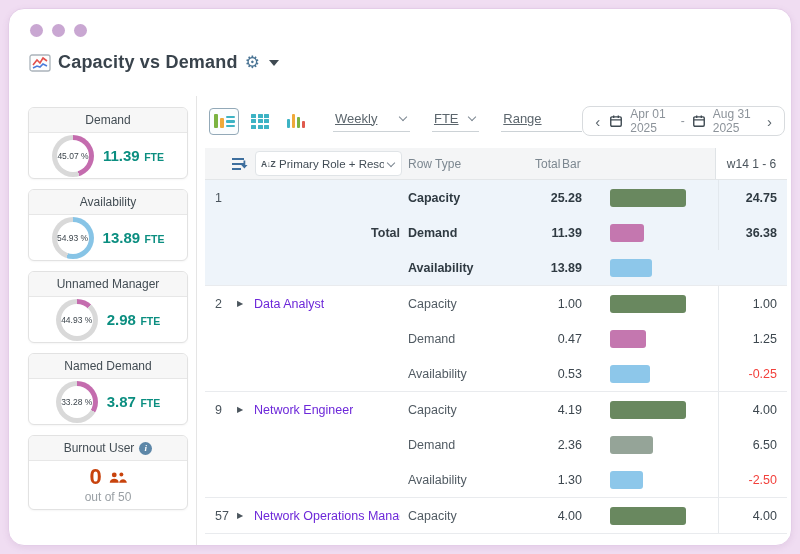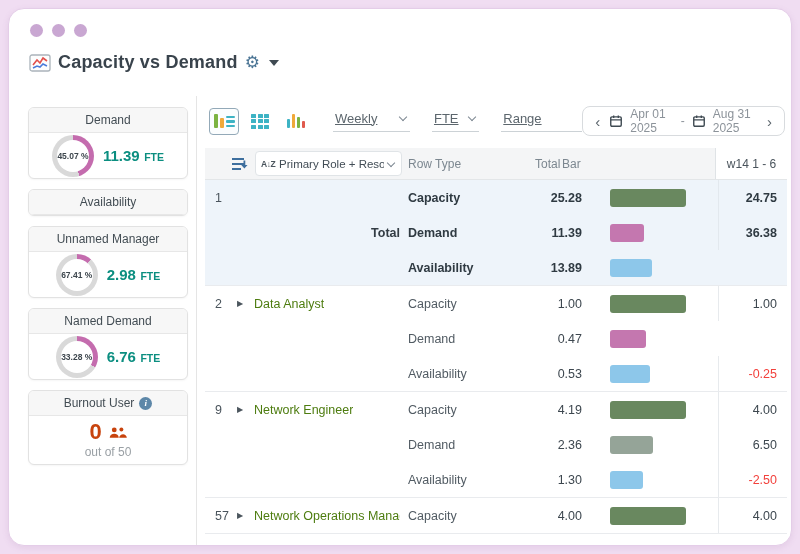--- a/index.html
+++ b/index.html
@@ -26,21 +26,21 @@
   
   .content { position:absolute; top:87px; left:0; right:0; bottom:0; display:flex; }
   .sidebar { width:187px; padding:11px 0 0 19px; flex:none; }
   .main { flex:1; border-left:1px solid #e5e5e5; padding:10px 4px 0 8px; display:flex; flex-direction:column; overflow:hidden; }
   
   .scard { width:160px; background:#fff; border:1px solid #e2e2e2; border-radius:6px; margin-bottom:10px; overflow:hidden; box-shadow:0 1px 2px rgba(0,0,0,.04); }
   .scard-h { height:25px; line-height:25px; text-align:center; background:#f7f7f7; border-bottom:1px solid #e7e7e7; font-size:12px; color:#434d54; }
   .scard-b { height:45px; display:flex; align-items:center; justify-content:center; gap:9px; }
   .donut { width:42px; height:42px; border-radius:50%; position:relative; display:flex; align-items:center; justify-content:center; flex:none; }
   .donut::before { content:''; position:absolute; inset:5px; background:#fff; border-radius:50%; }
-  .donut-in { position:relative; font-size:8.5px; font-weight:700; color:#3d464d; white-space:nowrap; }
+  .donut-in { position:relative; font-size:8.5px; font-weight:400; color:#3d464d; white-space:nowrap; }
   .fte-v { font-size:15px; font-weight:700; color:#0b8e80; }
   .fte-u { font-size:10.5px; font-weight:700; color:#0b8e80; }
   .burn-h { display:flex; align-items:center; justify-content:center; gap:5px; }
   .info-ic { width:13px; height:13px; border-radius:50%; background:#5d87a8; color:#fff; font-size:9px; font-weight:700; font-style:italic; display:inline-flex; align-items:center; justify-content:center; font-family:"Liberation Serif",serif; }
   .burn-b { height:48px; display:flex; flex-direction:column; align-items:center; justify-content:center; }
   .burn-row { display:flex; align-items:center; gap:7px; }
   .burn-v { font-size:22px; font-weight:700; color:#c8430d; line-height:1; }
   .burn-cap { font-size:12px; color:#9aa0a5; margin-top:2px; }
   
   .toolbar { display:flex; align-items:center; height:30px; flex:none; }
@@ -76,21 +76,21 @@
   .th-total { left:330px; }
   .th-bar { left:357px;text-align:right; }
   .th-week { position:absolute; right:0; top:0; width:72px; height:100%; background:#fff; border-left:1px solid #dfe3e6; display:flex; align-items:center; justify-content:center; font-size:12px; color:#4a545c; }
   .tbody { flex:1; overflow:hidden; }
   .tgroup { border-bottom:1px solid #e9ebee; }
   .tgroup.hl { background:#eef4fa; }
   .trow { display:grid; grid-template-columns:203px 122px 60px 128px 1fr; height:35px; align-items:center; font-size:12.5px; }
   .c-name { display:flex; align-items:center; padding-left:10px; height:100%; }
   .c-id { width:22px; color:#4a545c; flex:none; }
   .c-caret { width:17px; font-size:8px; color:#4b555d; flex:none; cursor:pointer; }
-  .c-role { color:#4d7c0f; white-space:nowrap; overflow:hidden; }
+  .c-role { color:#6d28d9; white-space:nowrap; overflow:hidden; }
   .c-total-label { margin-left:auto; padding-right:8px; font-weight:700; color:#333c44; }
   .c-type { color:#515b63; }
   .c-total { text-align:right; padding-right:8px; color:#3d474f; }
   .c-bar { padding-left:20px; }
   .bar { display:inline-block; height:18px; border-radius:3px; vertical-align:middle; }
   .c-week { height:100%; display:flex; align-items:center; justify-content:flex-end; padding-right:10px; color:#3d474f; border-left:1px solid #e7eaed; }
   .c-week.neg { color:#f2413c; }
   .tgroup.hl .c-type, .tgroup.hl .c-total, .tgroup.hl .c-week { font-weight:700; color:#2f3a42; }
   .tgroup.hl .c-week.neg { color:#f2413c; }
   .tgroup.hl .c-week { border-left-color:#e2e8ee; }
@@ -128,41 +128,50 @@
         <span class="donut-in">45.07 %</span>
       </span>
       <span class="fte">
         <span class="fte-v">11.39</span>
         <span class="fte-u">FTE</span>
       </span>
     </div>
   </div>
   <div class="scard">
     <div class="scard-h">Availability</div>
+    <div class="scard-b">
+      <span class="donut" style="background:conic-gradient(#87c4e6 0 54.93%, #d9d9d9 54.93% 100%)">
+        <span class="donut-in">54.93 %</span>
+      </span>
+      <span class="fte">
+        <span class="fte-v">13.89</span>
+        <span class="fte-u">FTE</span>
+      </span>
+    </div>
   </div>
   <div class="scard">
     <div class="scard-h">Unnamed Manager</div>
     <div class="scard-b">
       <span class="donut" style="background:conic-gradient(#c46cae 0 11.79%, #d9d9d9 11.79% 100%)">
-        <span class="donut-in">67.41 %</span>
+        <span class="donut-in">44.93 %</span>
       </span>
       <span class="fte">
         <span class="fte-v">2.98</span>
         <span class="fte-u">FTE</span>
       </span>
     </div>
   </div>
   <div class="scard">
     <div class="scard-h">Named Demand</div>
     <div class="scard-b">
       <span class="donut" style="background:conic-gradient(#c46cae 0 33.28%, #d9d9d9 33.28% 100%)">
         <span class="donut-in">33.28 %</span>
       </span>
       <span class="fte">
-        <span class="fte-v">6.76</span>
+        <span class="fte-v">3.87</span>
         <span class="fte-u">FTE</span>
       </span>
     </div>
   </div>
         </div>
       <div class="scard">
         <div class="scard-h burn-h">
           <span>Burnout User</span>
           <span class="info-ic">i</span>
         </div>
@@ -332,20 +341,21 @@
         <span class="c-id"></span>
         <span class="c-caret"></span>
         <span class="c-role"></span>
         <span class="c-total-label"></span>
       </div>
       <div class="c-type">Demand</div>
       <div class="c-total">0.47</div>
       <div class="c-bar">
         <span class="bar" style="width:36px;background:#c477af"></span>
       </div>
+      <div class="c-week">1.25</div>
     </div>
     <div class="trow">
       <div class="c-name">
         <span class="c-id"></span>
         <span class="c-caret"></span>
         <span class="c-role"></span>
         <span class="c-total-label"></span>
       </div>
       <div class="c-type">Availability</div>
       <div class="c-total">0.53</div>

